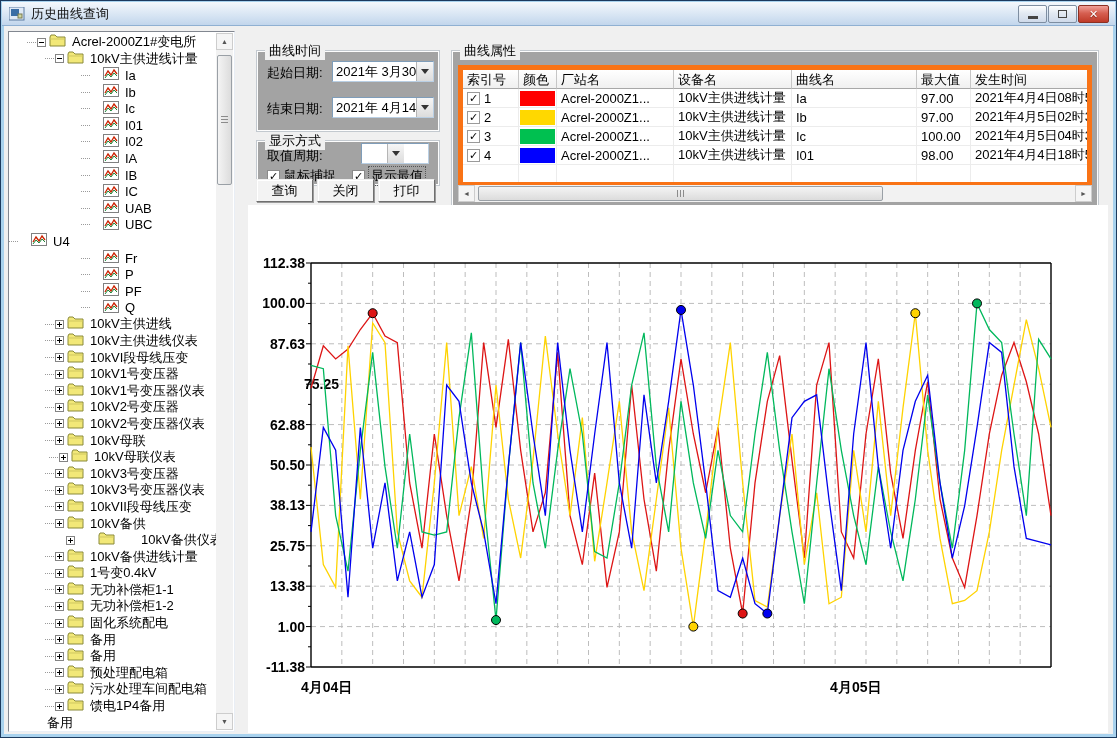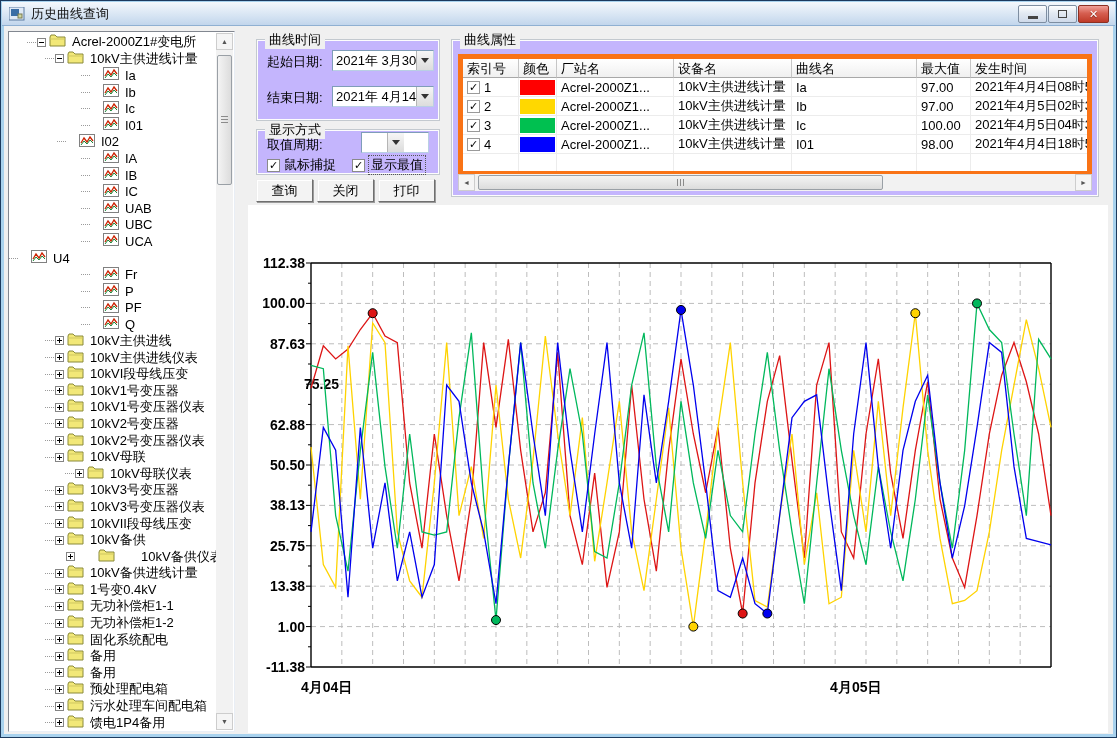--- a/index.html
+++ b/index.html
@@ -39,21 +39,21 @@
   .vscroll{position:absolute;right:1px;top:1px;width:17px;bottom:1px;background:#f2f2f2;}
   .vscroll .arr{position:absolute;left:0;width:17px;height:17px;background:#f5f5f5;border:1px solid #cdcdcd;
     display:flex;align-items:center;justify-content:center;font-size:7px;color:#555;}
   .vscroll .arr.up{top:0;} .vscroll .arr.down{bottom:0;}
   .vthumb{position:absolute;left:1px;width:15px;top:22px;height:130px;border:1px solid #9aa0a6;border-radius:2px;
     background:linear-gradient(90deg,#f4f4f4,#dcdcdc);}
   .vthumb::after{content:"";position:absolute;left:3px;right:3px;top:50%;height:7px;margin-top:-4px;
     background:repeating-linear-gradient(#8b8b8b 0 1px,transparent 1px 3px);}
 
   
-  .groupbox{position:absolute;border:1px solid #c3c9cf;box-shadow:inset 0 0 0 1px #fdfdfd;background:#c4b5fd;}
+  .groupbox{position:absolute;border:1px solid #c3c9cf;box-shadow:inset 0 0 0 1px #fdfdfd;background:#a3a3a3;margin-top:11px;}
   .group-title{position:absolute;top:-9px;left:8px;background:#f0f0f0;padding:0 4px;font-size:13px;color:#000;}
   .ctl-label{position:absolute;font-size:13px;color:#000;}
   .combo{position:absolute;height:21px;background:#fff;border:1px solid;border-color:#7f9db9 #b9cfe4 #b9cfe4 #7f9db9;
     display:flex;align-items:center;cursor:pointer;}
   .combo .val{flex:1;font-size:13px;padding:0 3px;white-space:nowrap;overflow:hidden;}
   .combo .drop{width:17px;height:100%;border-left:1px solid #b5b5b5;background:linear-gradient(#f6f6f6,#dcdcdc);
     display:flex;align-items:center;justify-content:center;}
   .drop .tri{width:0;height:0;border-left:4px solid transparent;border-right:4px solid transparent;border-top:5px solid #333;}
   .checkline{position:absolute;display:flex;align-items:center;font-size:13px;gap:4px;}
   .cbx{width:13px;height:13px;background:#fff;border:1px solid #8a8a8a;display:flex;align-items:center;justify-content:center;
@@ -162,21 +162,21 @@
         </div>
         <div class="tree-row" style="padding-left: 72px;">
           <span class="stub"></span>
           <span class="tree-ico" style="margin-left:12px;"><svg width="16" height="13">
               <rect x="0.5" y="0.5" width="15" height="12" fill="#fff" stroke="#000" stroke-dasharray="1,1"></rect>
               <polyline points="2,9 5,4 8,8 11,3 14,7" fill="none" stroke="#cc2200" stroke-width="1.3"></polyline>
               <polyline points="2,11 5,7 8,10 11,6 14,9" fill="none" stroke="#1a8a3a" stroke-width="1"></polyline>
             </svg></span>
           <span class="tree-label">I01</span>
         </div>
-        <div class="tree-row" style="padding-left: 48px;">
+        <div class="tree-row" style="padding-left: 72px;">
           <span class="stub"></span>
           <span class="tree-ico" style="margin-left:12px;"><svg width="16" height="13">
               <rect x="0.5" y="0.5" width="15" height="12" fill="#fff" stroke="#000" stroke-dasharray="1,1"></rect>
               <polyline points="2,9 5,4 8,8 11,3 14,7" fill="none" stroke="#cc2200" stroke-width="1.3"></polyline>
               <polyline points="2,11 5,7 8,10 11,6 14,9" fill="none" stroke="#1a8a3a" stroke-width="1"></polyline>
             </svg></span>
           <span class="tree-label">I02</span>
         </div>
         <div class="tree-row" style="padding-left: 72px;">
           <span class="stub"></span>
@@ -216,29 +216,20 @@
         </div>
         <div class="tree-row" style="padding-left: 72px;">
           <span class="stub"></span>
           <span class="tree-ico" style="margin-left:12px;"><svg width="16" height="13">
               <rect x="0.5" y="0.5" width="15" height="12" fill="#fff" stroke="#000" stroke-dasharray="1,1"></rect>
               <polyline points="2,9 5,4 8,8 11,3 14,7" fill="none" stroke="#cc2200" stroke-width="1.3"></polyline>
               <polyline points="2,11 5,7 8,10 11,6 14,9" fill="none" stroke="#1a8a3a" stroke-width="1"></polyline>
             </svg></span>
           <span class="tree-label">UBC</span>
         </div>
-        <div class="tree-row" style="padding-left: 72px;">
-          <span class="stub"></span>
-          <span class="tree-ico" style="margin-left:12px;"><svg width="16" height="13">
-              <rect x="0.5" y="0.5" width="15" height="12" fill="#fff" stroke="#000" stroke-dasharray="1,1"></rect>
-              <polyline points="2,9 5,4 8,8 11,3 14,7" fill="none" stroke="#cc2200" stroke-width="1.3"></polyline>
-              <polyline points="2,11 5,7 8,10 11,6 14,9" fill="none" stroke="#1a8a3a" stroke-width="1"></polyline>
-            </svg></span>
-          <span class="tree-label">UCA</span>
-        </div>
         <div class="tree-row" style="">
           <span class="stub"></span>
           <span class="tree-ico" style="margin-left:12px;"><svg width="16" height="13">
               <rect x="0.5" y="0.5" width="15" height="12" fill="#fff" stroke="#000" stroke-dasharray="1,1"></rect>
               <polyline points="2,9 5,4 8,8 11,3 14,7" fill="none" stroke="#cc2200" stroke-width="1.3"></polyline>
               <polyline points="2,11 5,7 8,10 11,6 14,9" fill="none" stroke="#1a8a3a" stroke-width="1"></polyline>
             </svg></span>
           <span class="tree-label">U4</span>
         </div>
         <div class="tree-row" style="padding-left: 72px;">
@@ -342,21 +333,21 @@
         </div>
         <div class="tree-row" style="padding-left: 36px;">
           <span class="stub"></span>
           <span class="pmbox plus"></span>
           <span class="tree-ico"><svg width="17" height="13">
               <path d="M1 3 L1 12 L16 12 L16 3 L8 3 L6 1 L2 1 Z" fill="#f2e878" stroke="#8a8a3a"></path>
               <path d="M1 5 L16 5" stroke="#cfc760"></path>
             </svg></span>
           <span class="tree-label">10kV母联</span>
         </div>
-        <div class="tree-row" style="padding-left: 56px; align-items: center;">
+        <div class="tree-row" style="padding-left: 40px; align-items: center;">
           <span class="stub"></span>
           <span class="pmbox plus"></span>
           <span class="tree-ico"><svg width="17" height="13">
               <path d="M1 3 L1 12 L16 12 L16 3 L8 3 L6 1 L2 1 Z" fill="#f2e878" stroke="#8a8a3a"></path>
               <path d="M1 5 L16 5" stroke="#cfc760"></path>
             </svg></span>
           <span class="tree-label">10kV母联仪表</span>
         </div>
         <div class="tree-row" style="padding-left: 36px;">
           <span class="stub"></span>

